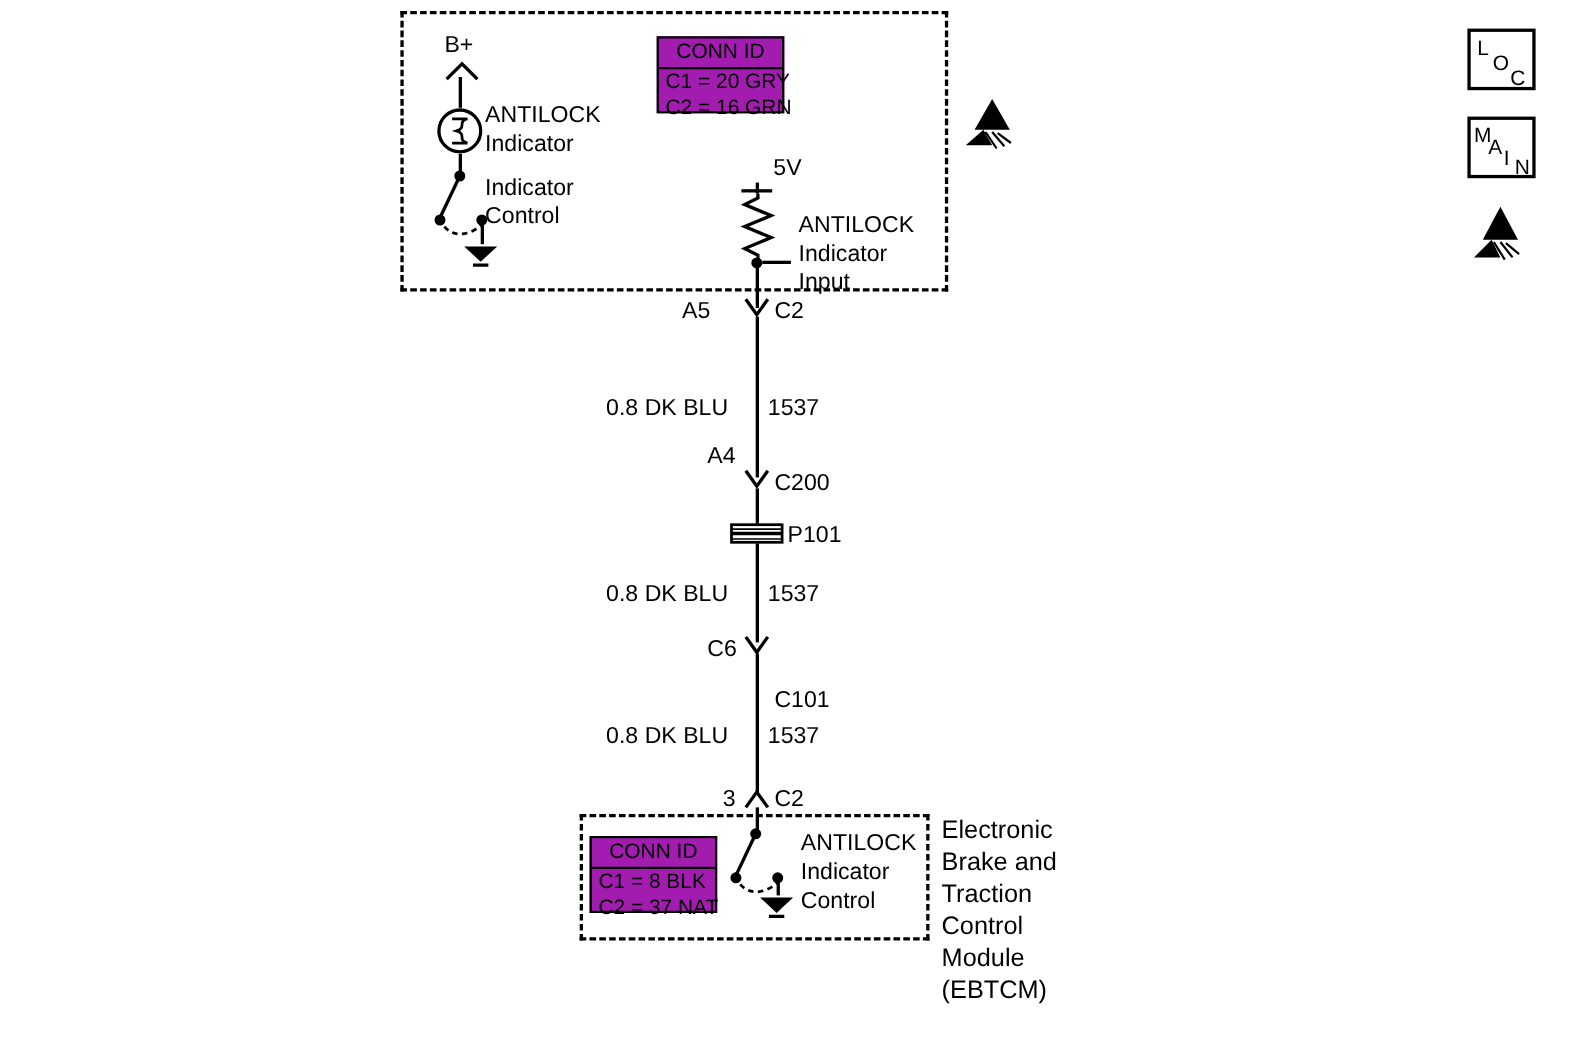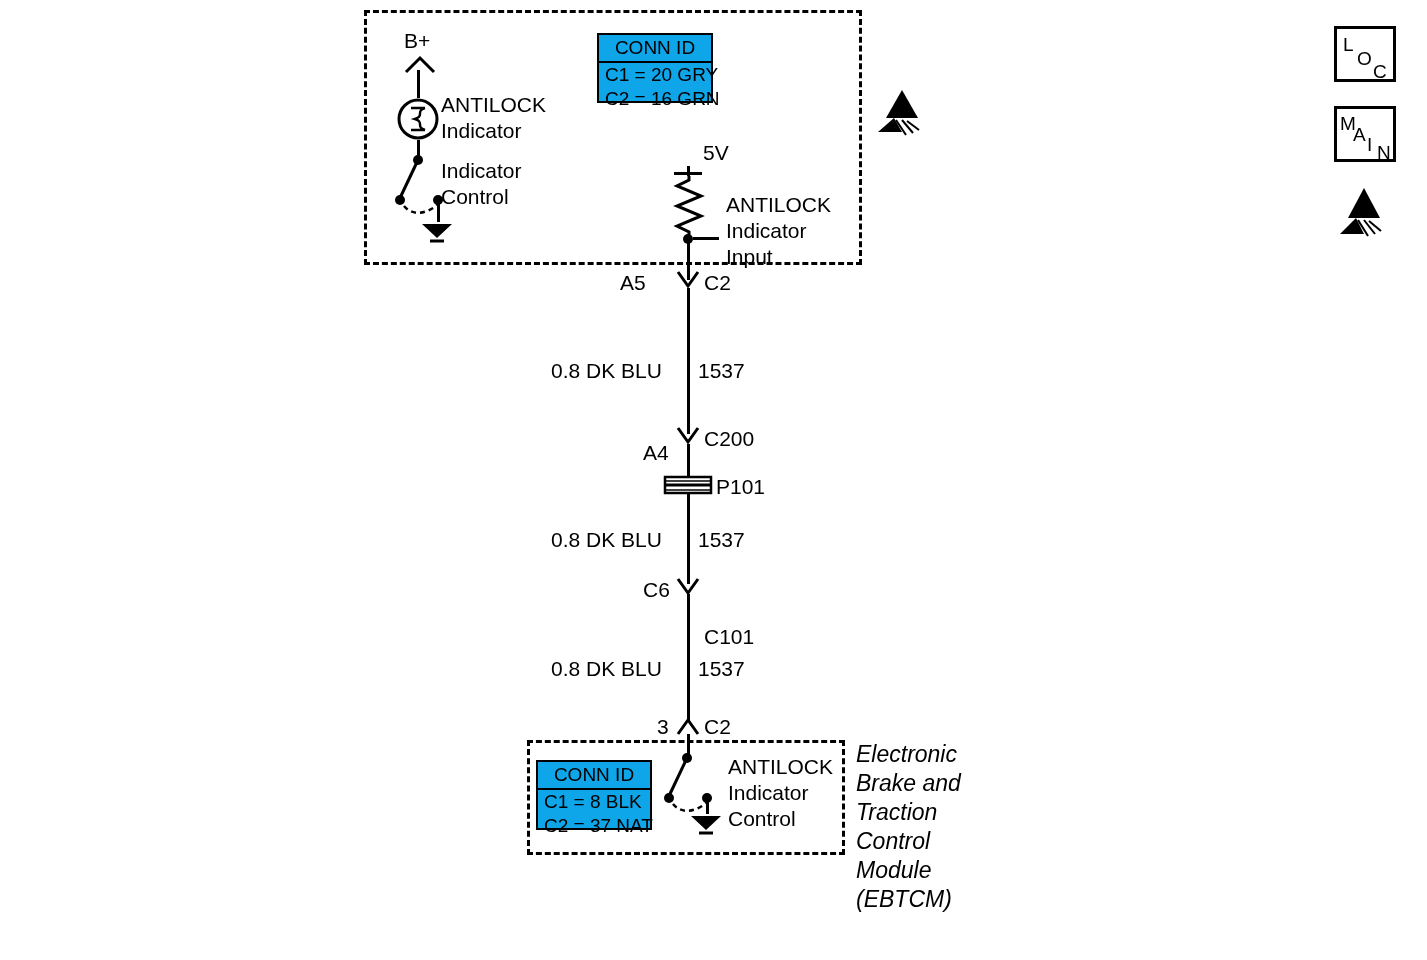--- a/index.html
+++ b/index.html
@@ -28,21 +28,21 @@
   }
   .txt.big   { font-size: 23px; line-height: 29px; }
 
   .dashed-box {
     border: 3px dashed #000;
     box-sizing: border-box;
   }
   .conn-box {
     border: 2px solid #000;
     box-sizing: border-box;
-    background: #0ea5e9;
+    background: #a21caf;
   }
   .conn-title {
     border-bottom: 2px solid #000;
     text-align: center;
     font-size: 19px;
     line-height: 24px;
     padding: 1px 6px;
     white-space: pre;
   }
   .conn-line {
@@ -144,21 +144,21 @@
   <svg class="abs" style="left:676px; top:268px;" width="24" height="26" viewBox="0 0 24 26">
     <polyline points="2,4 12,18 22,4" fill="none" stroke="#000" stroke-width="3"></polyline>
   </svg>
   <div class="abs txt" style="left:704px; top:270px;">C2</div>
 
   <div class="abs vline" style="left:687px; top:288px; height:146px;"></div>
 
   <div class="abs txt" style="left:551px; top:358px;">0.8 DK BLU</div>
   <div class="abs txt" style="left:698px; top:358px;">1537</div>
 
-  <div class="abs txt" style="left:643px; top:440px;">A4</div>
+  <div class="abs txt" style="left:643px; top:402px;">A4</div>
   <svg class="abs" style="left:676px; top:424px;" width="24" height="26" viewBox="0 0 24 26">
     <polyline points="2,4 12,18 22,4" fill="none" stroke="#000" stroke-width="3"></polyline>
   </svg>
   <div class="abs txt" style="left:704px; top:426px;">C200</div>
 
   <div class="abs vline" style="left:687px; top:444px; height:32px;"></div>
 
   <svg class="abs" style="left:663px; top:472px;" width="50" height="28" viewBox="0 0 50 28">
     <rect x="2" y="5" width="46" height="16" fill="#fff" stroke="#000" stroke-width="2.5"></rect>
     <line x1="2" y1="13" x2="48" y2="13" stroke="#000" stroke-width="3"></line>
@@ -211,21 +211,21 @@
     <polygon points="5,6 35,6 20,20" fill="#000"></polygon>
     <line x1="13" y1="23" x2="27" y2="23" stroke="#000" stroke-width="3"></line>
   </svg>
 
   <div class="abs conn-box" style="left:536px; top:760px; width:116px; height:70px;">
     <div class="conn-title">CONN ID</div>
     <div class="conn-line">C1 = 8 BLK</div>
     <div class="conn-line">C2 = 37 NAT</div>
   </div>
 
-  <div class="abs txt big" style="left:856px; top:740px; width:230px;font-style:italic;">Electronic
+  <div class="abs txt big" style="left:856px; top:740px; width:230px;">Electronic
 Brake and
 Traction
 Control
 Module
 (EBTCM)</div>
 
   <div class="loc-box" style="left:1334px; top:26px; width:62px; height:56px;">
     <span class="loc-letter" style="left:6px; top:6px;">L</span>
     <span class="loc-letter" style="left:20px; top:20px;">O</span>
     <span class="loc-letter" style="left:36px; top:33px;">C</span>

